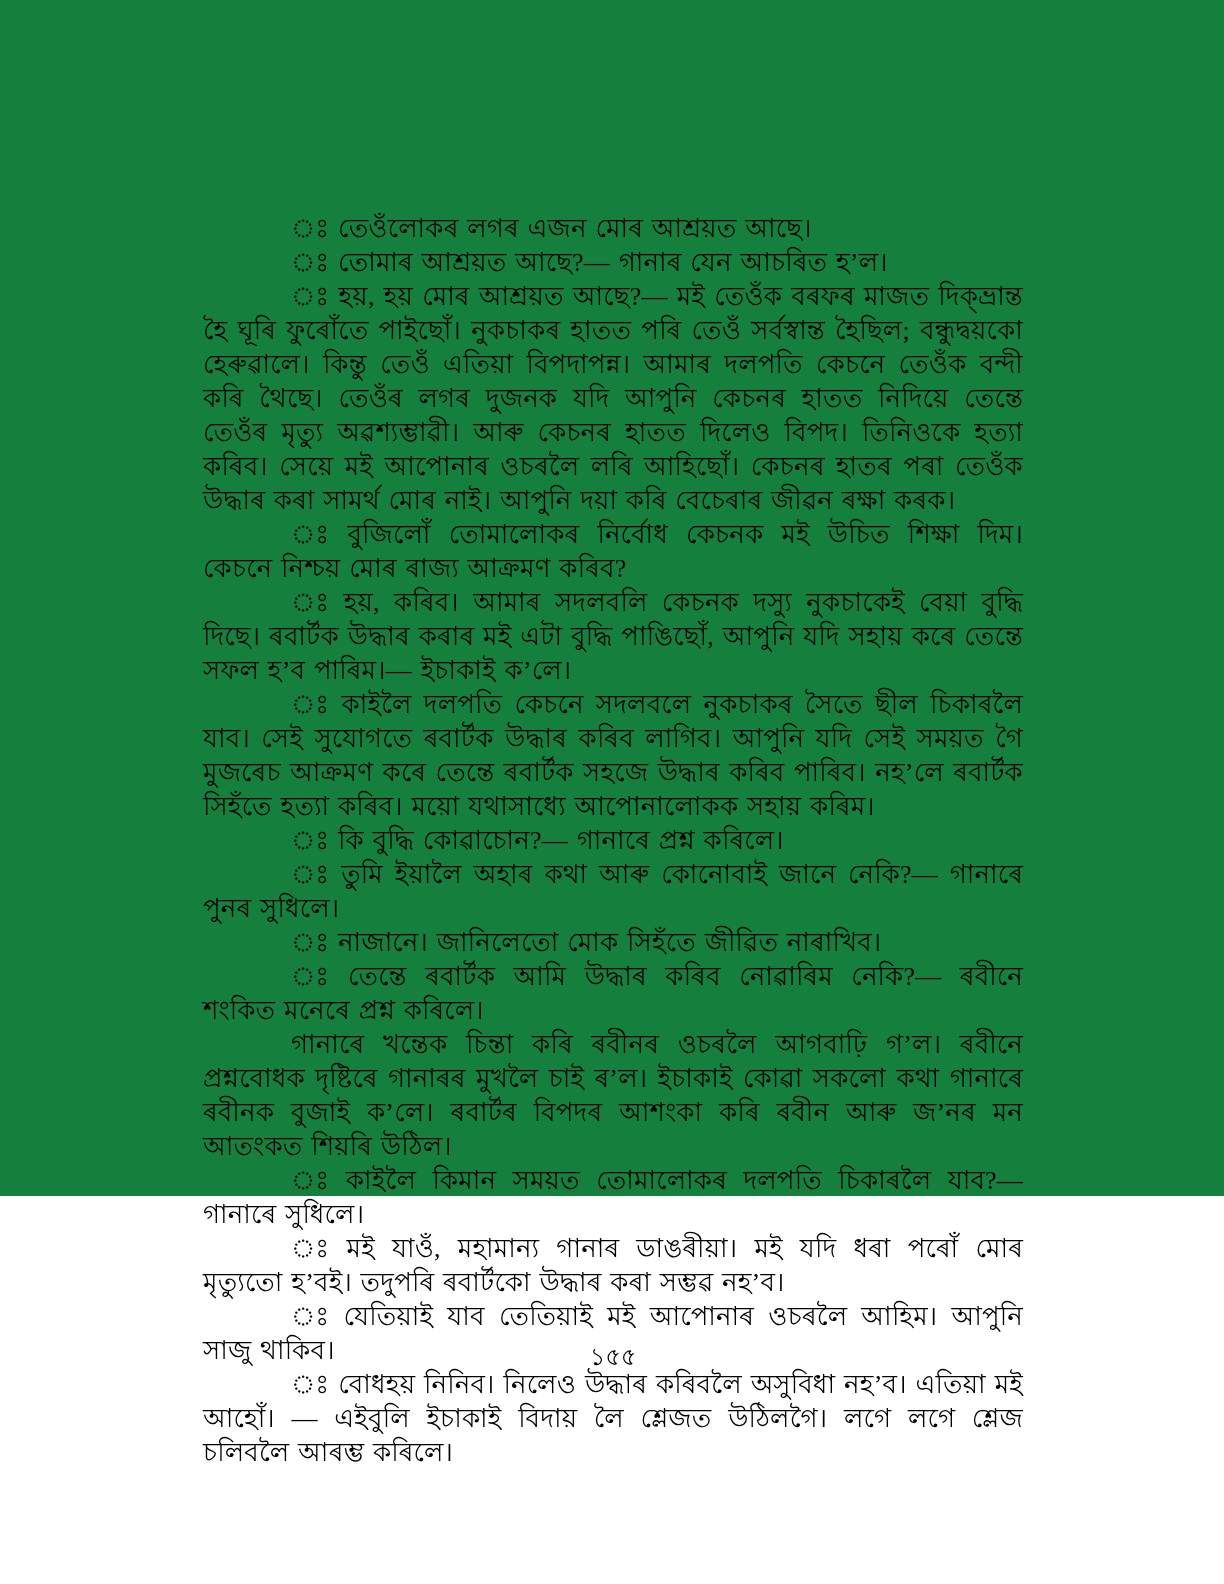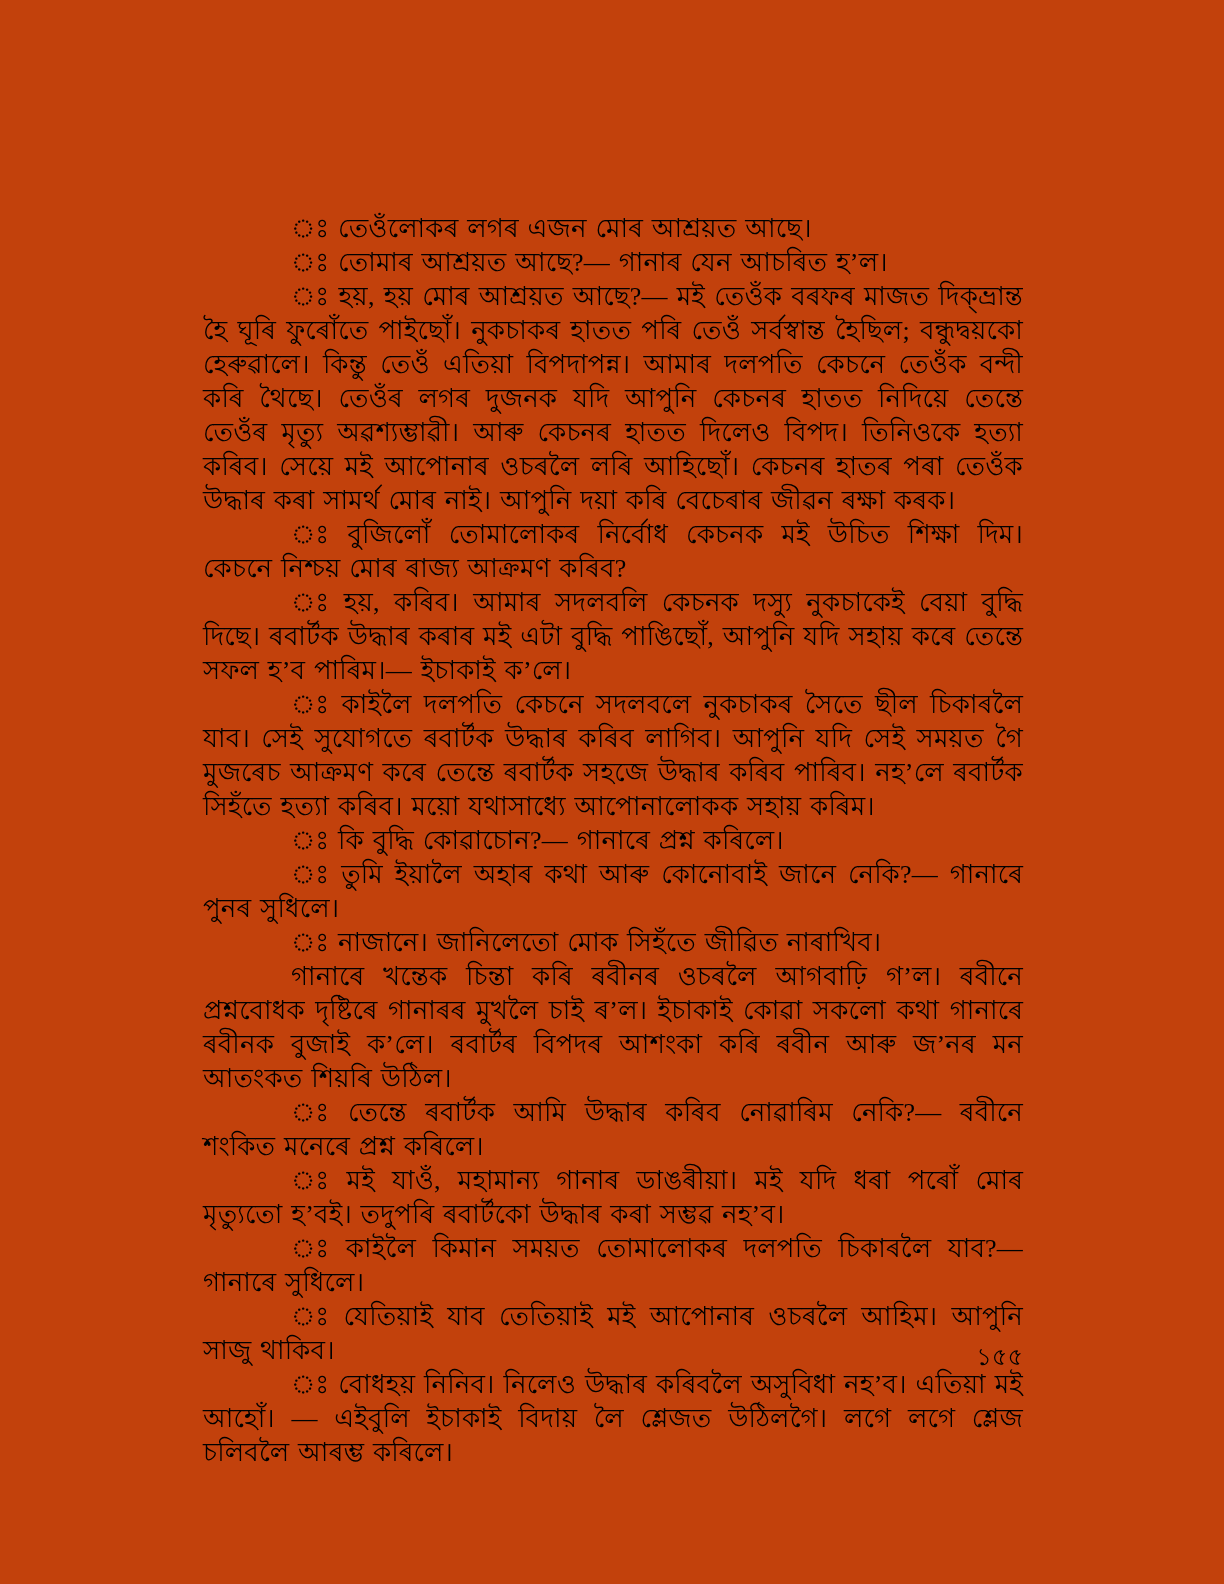--- a/index.html
+++ b/index.html
@@ -13,22 +13,22 @@
     position: relative;
     font-family: "Liberation Serif", "DejaVu Serif", serif;
     color: #000000;
     overflow: hidden;
   }
   .scan-page {
     position: absolute;
     left: 0;
     top: 0;
     width: 1224px;
-    height: 1584px;
-    background: #c2410c;
+    height: 1196px;
+    background: #15803d;
   }
   .text-block {
     position: absolute;
     left: 203px;
     top: 212px;
     width: 820px;
   }
   .text-block p.para {
     margin: 0;
     padding: 0;
@@ -38,42 +38,42 @@
     text-indent: 88px;
     color: #000000;
     letter-spacing: 0.2px;
     word-spacing: 2px;
   }
   .page-number {
     position: absolute;
     left: 203px;
     top: 1342px;
     width: 820px;
-    text-align: right;
+    text-align: center;
     font-size: 24px;
     line-height: 30px;
     color: #000000;
   }
 </style>
 </head>
 <body>
 
 <div class="scan-page">
   <div class="text-block">
       <p class="para">ঃ তেওঁলোকৰ লগৰ এজন মোৰ আশ্ৰয়ত আছে।</p>
       <p class="para">ঃ তোমাৰ আশ্ৰয়ত আছে?— গানাৰ যেন আচৰিত হ’ল।</p>
       <p class="para">ঃ হয়, হয় মোৰ আশ্ৰয়ত আছে?— মই তেওঁক বৰফৰ মাজত দিক্‌ভ্ৰান্ত হৈ ঘূৰি ফুৰোঁতে পাইছোঁ। নুকচাকৰ হাতত পৰি তেওঁ সৰ্বস্বান্ত হৈছিল; বন্ধুদ্বয়কো হেৰুৱালে। কিন্তু তেওঁ এতিয়া বিপদাপন্ন। আমাৰ দলপতি কেচনে তেওঁক বন্দী কৰি থৈছে। তেওঁৰ লগৰ দুজনক যদি আপুনি কেচনৰ হাতত নিদিয়ে তেন্তে তেওঁৰ মৃত্যু অৱশ্যম্ভাৱী। আৰু কেচনৰ হাতত দিলেও বিপদ। তিনিওকে হত্যা কৰিব। সেয়ে মই আপোনাৰ ওচৰলৈ লৰি আহিছোঁ। কেচনৰ হাতৰ পৰা তেওঁক উদ্ধাৰ কৰা সামৰ্থ মোৰ নাই। আপুনি দয়া কৰি বেচেৰাৰ জীৱন ৰক্ষা কৰক।</p>
       <p class="para">ঃ বুজিলোঁ তোমালোকৰ নিৰ্বোধ কেচনক মই উচিত শিক্ষা দিম। কেচনে নিশ্চয় মোৰ ৰাজ্য আক্ৰমণ কৰিব?</p>
       <p class="para">ঃ হয়, কৰিব। আমাৰ সদলবলি কেচনক দস্যু নুকচাকেই বেয়া বুদ্ধি দিছে। ৰবাৰ্টক উদ্ধাৰ কৰাৰ মই এটা বুদ্ধি পাঙিছোঁ, আপুনি যদি সহায় কৰে তেন্তে সফল হ’ব পাৰিম।— ইচাকাই ক’লে।</p>
       <p class="para">ঃ কাইলৈ দলপতি কেচনে সদলবলে নুকচাকৰ সৈতে ছীল চিকাৰলৈ যাব। সেই সুযোগতে ৰবাৰ্টক উদ্ধাৰ কৰিব লাগিব। আপুনি যদি সেই সময়ত গৈ মুজৰেচ আক্ৰমণ কৰে তেন্তে ৰবাৰ্টক সহজে উদ্ধাৰ কৰিব পাৰিব। নহ’লে ৰবাৰ্টক সিহঁতে হত্যা কৰিব। ময়ো যথাসাধ্যে আপোনালোকক সহায় কৰিম।</p>
       <p class="para">ঃ কি বুদ্ধি কোৱাচোন?— গানাৰে প্ৰশ্ন কৰিলে।</p>
       <p class="para">ঃ তুমি ইয়ালৈ অহাৰ কথা আৰু কোনোবাই জানে নেকি?— গানাৰে পুনৰ সুধিলে।</p>
       <p class="para">ঃ নাজানে। জানিলেতো মোক সিহঁতে জীৱিত নাৰাখিব।</p>
+      <p class="para">ঃ তেন্তে ৰবাৰ্টক আমি উদ্ধাৰ কৰিব নোৱাৰিম নেকি?— ৰবীনে শংকিত মনেৰে প্ৰশ্ন কৰিলে।</p>
       <p class="para">গানাৰে খন্তেক চিন্তা কৰি ৰবীনৰ ওচৰলৈ আগবাঢ়ি গ’ল। ৰবীনে প্ৰশ্নবোধক দৃষ্টিৰে গানাৰৰ মুখলৈ চাই ৰ’ল। ইচাকাই কোৱা সকলো কথা গানাৰে ৰবীনক বুজাই ক’লে। ৰবাৰ্টৰ বিপদৰ আশংকা কৰি ৰবীন আৰু জ’নৰ মন আতংকত শিয়ৰি উঠিল।</p>
-      <p class="para">ঃ তেন্তে ৰবাৰ্টক আমি উদ্ধাৰ কৰিব নোৱাৰিম নেকি?— ৰবীনে শংকিত মনেৰে প্ৰশ্ন কৰিলে।</p>
+      <p class="para">ঃ কাইলৈ কিমান সময়ত তোমালোকৰ দলপতি চিকাৰলৈ যাব?— গানাৰে সুধিলে।</p>
       <p class="para">ঃ মই যাওঁ, মহামান্য গানাৰ ডাঙৰীয়া। মই যদি ধৰা পৰোঁ মোৰ মৃত্যুতো হ’বই। তদুপৰি ৰবাৰ্টকো উদ্ধাৰ কৰা সম্ভৱ নহ’ব।</p>
-      <p class="para">ঃ কাইলৈ কিমান সময়ত তোমালোকৰ দলপতি চিকাৰলৈ যাব?— গানাৰে সুধিলে।</p>
       <p class="para">ঃ যেতিয়াই যাব তেতিয়াই মই আপোনাৰ ওচৰলৈ আহিম। আপুনি সাজু থাকিব।</p>
       <p class="para">ঃ বোধহয় নিনিব। নিলেও উদ্ধাৰ কৰিবলৈ অসুবিধা নহ’ব। এতিয়া মই আহোঁ। — এইবুলি ইচাকাই বিদায় লৈ শ্লেজত উঠিলগৈ। লগে লগে শ্লেজ চলিবলৈ আৰম্ভ কৰিলে।</p>
     </div>
 
   <div class="page-number">১৫৫</div>
 </div>
 
 </body></html>

